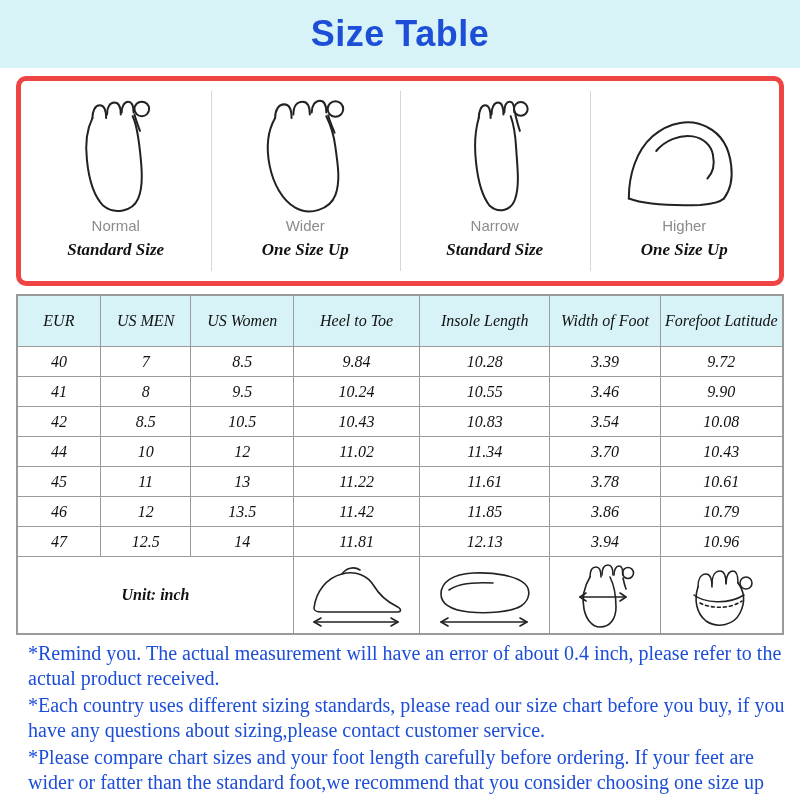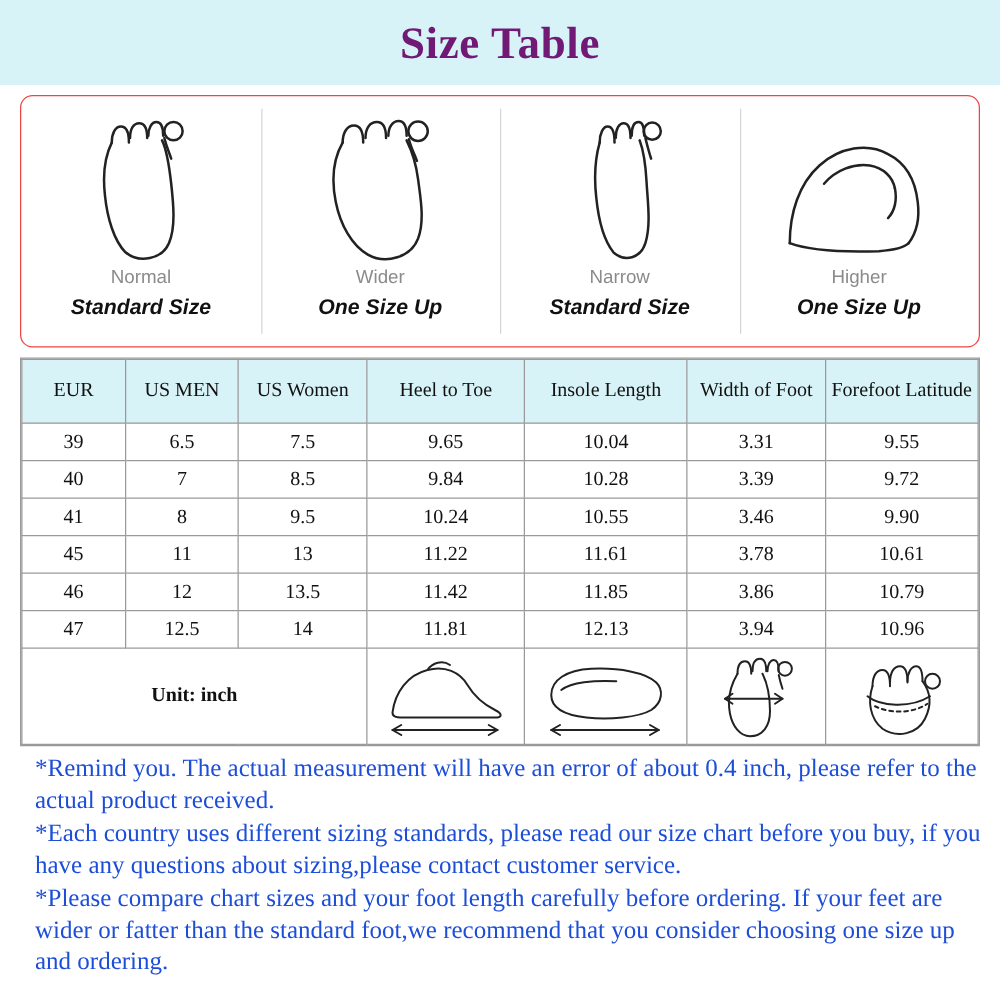--- a/index.html
+++ b/index.html
@@ -23,31 +23,31 @@
 
   
   .header {
     height: 68px;
     background: #d8f3f7;
     display: flex;
     align-items: center;
     justify-content: center;
   }
   .header-title {
-    font-family: Liberation Serif, serif;
+    font-family: Liberation Sans, sans-serif;
     font-size: 36px;
     font-weight: bold;
-    color: #701a75;
+    color: #1d4ed8;
     letter-spacing: 0.5px;
   }
 
   
   .foot-panel {
     margin: 8px 16px 0 16px;
-    border: 1px solid #ef4444;
+    border: 5px solid #ef4444;
     border-radius: 10px;
     height: 200px;
     display: flex;
     background: #ffffff;
     overflow: hidden;
   }
   .foot-cell {
     flex: 1 1 0;
     position: relative;
     display: flex;
@@ -69,32 +69,33 @@
     height: 128px;
     display: block;
   }
   .foot-label {
     font-family: "Liberation Sans", sans-serif;
     font-size: 15px;
     color: #8b8b8b;
     margin-top: 2px;
   }
   .foot-sub {
-    font-family: Liberation Sans, sans-serif;
+    font-family: Liberation Serif, serif;
     font-size: 17px;
     font-style: italic;
     font-weight: bold;
     color: #111;
     margin-top: 6px;
   }
 
   
   .table-wrap {
     margin: 8px 16px 0 16px;
     border: 1px solid #9a9a9a;
+    font-style: italic;
   }
   table.sizes {
     width: 100%;
     border-collapse: collapse;
     table-layout: fixed;
   }
   table.sizes th, table.sizes td {
     border: 1px solid #9a9a9a;
     text-align: center;
     font-family: "Liberation Serif", serif;
@@ -222,45 +223,54 @@
           <th>US MEN</th>
           <th>US Women</th>
           <th>Heel to Toe</th>
           <th>Insole Length</th>
           <th class="two-line">Width of Foot</th>
           <th class="two-line">Forefoot Latitude</th>
         </tr>
       </thead>
       <tbody>
         <tr>
-          <td>39</td>
-          <td>6.5</td>
-          <td>7.5</td>
-          <td>9.65</td>
-          <td>10.04</td>
-          <td>3.31</td>
-          <td>9.55</td>
-        </tr>
-        <tr>
           <td>40</td>
           <td>7</td>
           <td>8.5</td>
           <td>9.84</td>
           <td>10.28</td>
           <td>3.39</td>
           <td>9.72</td>
         </tr>
         <tr>
           <td>41</td>
           <td>8</td>
           <td>9.5</td>
           <td>10.24</td>
           <td>10.55</td>
           <td>3.46</td>
           <td>9.90</td>
+        </tr>
+        <tr>
+          <td>42</td>
+          <td>8.5</td>
+          <td>10.5</td>
+          <td>10.43</td>
+          <td>10.83</td>
+          <td>3.54</td>
+          <td>10.08</td>
+        </tr>
+        <tr>
+          <td>44</td>
+          <td>10</td>
+          <td>12</td>
+          <td>11.02</td>
+          <td>11.34</td>
+          <td>3.70</td>
+          <td>10.43</td>
         </tr>
         <tr>
           <td>45</td>
           <td>11</td>
           <td>13</td>
           <td>11.22</td>
           <td>11.61</td>
           <td>3.78</td>
           <td>10.61</td>
         </tr>

